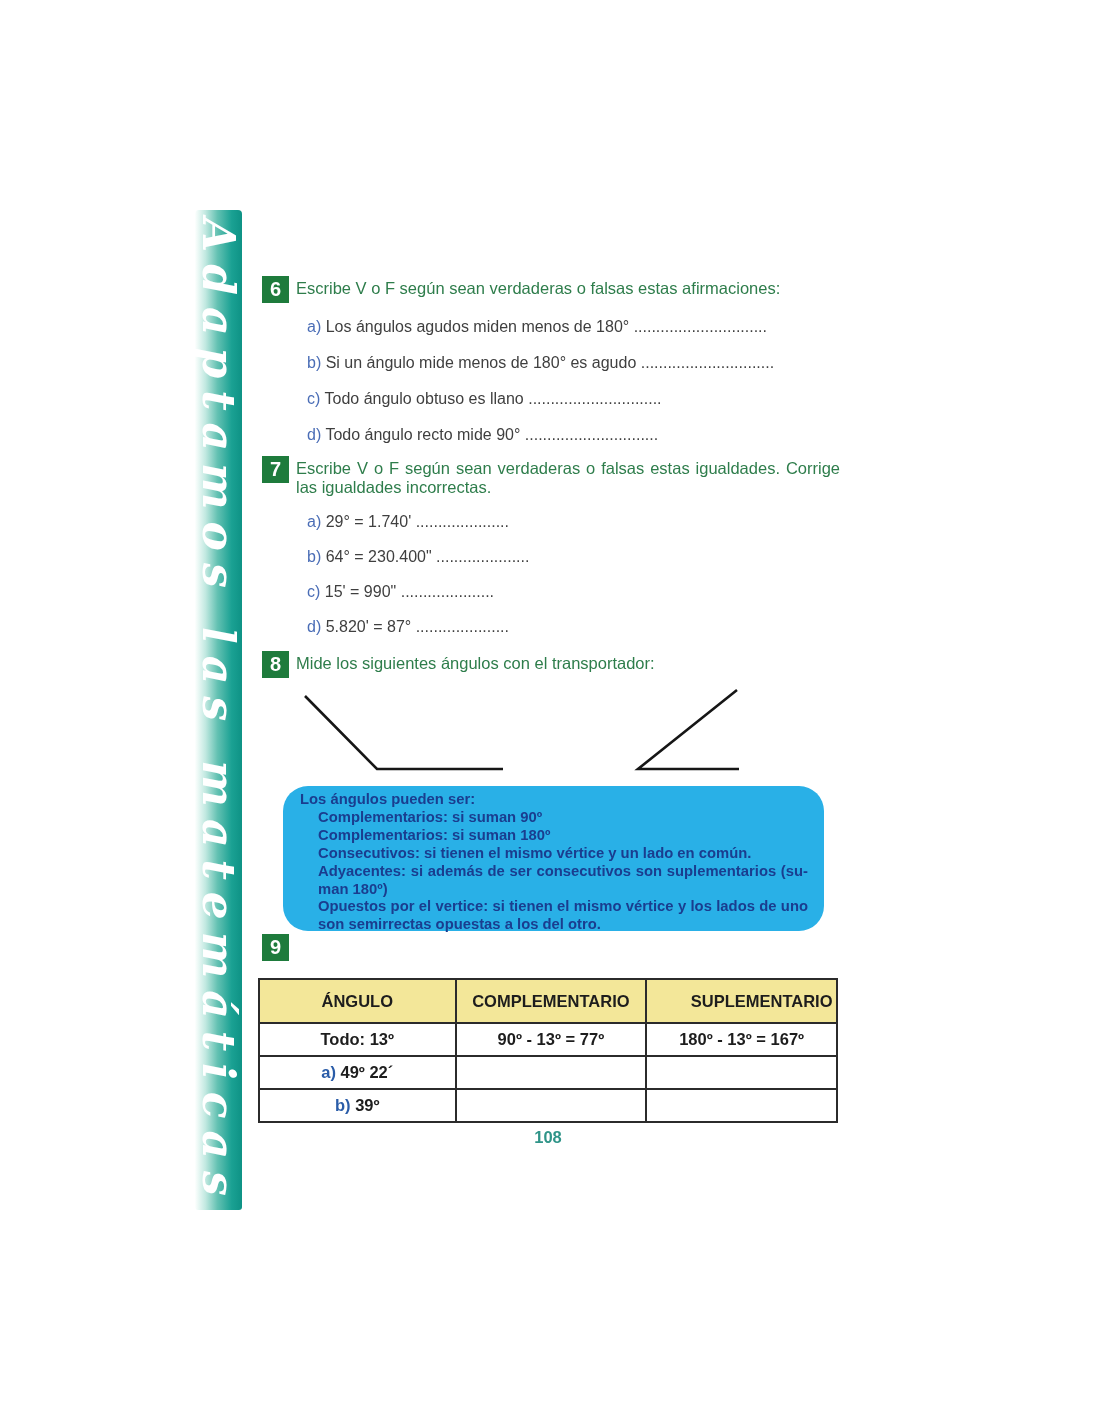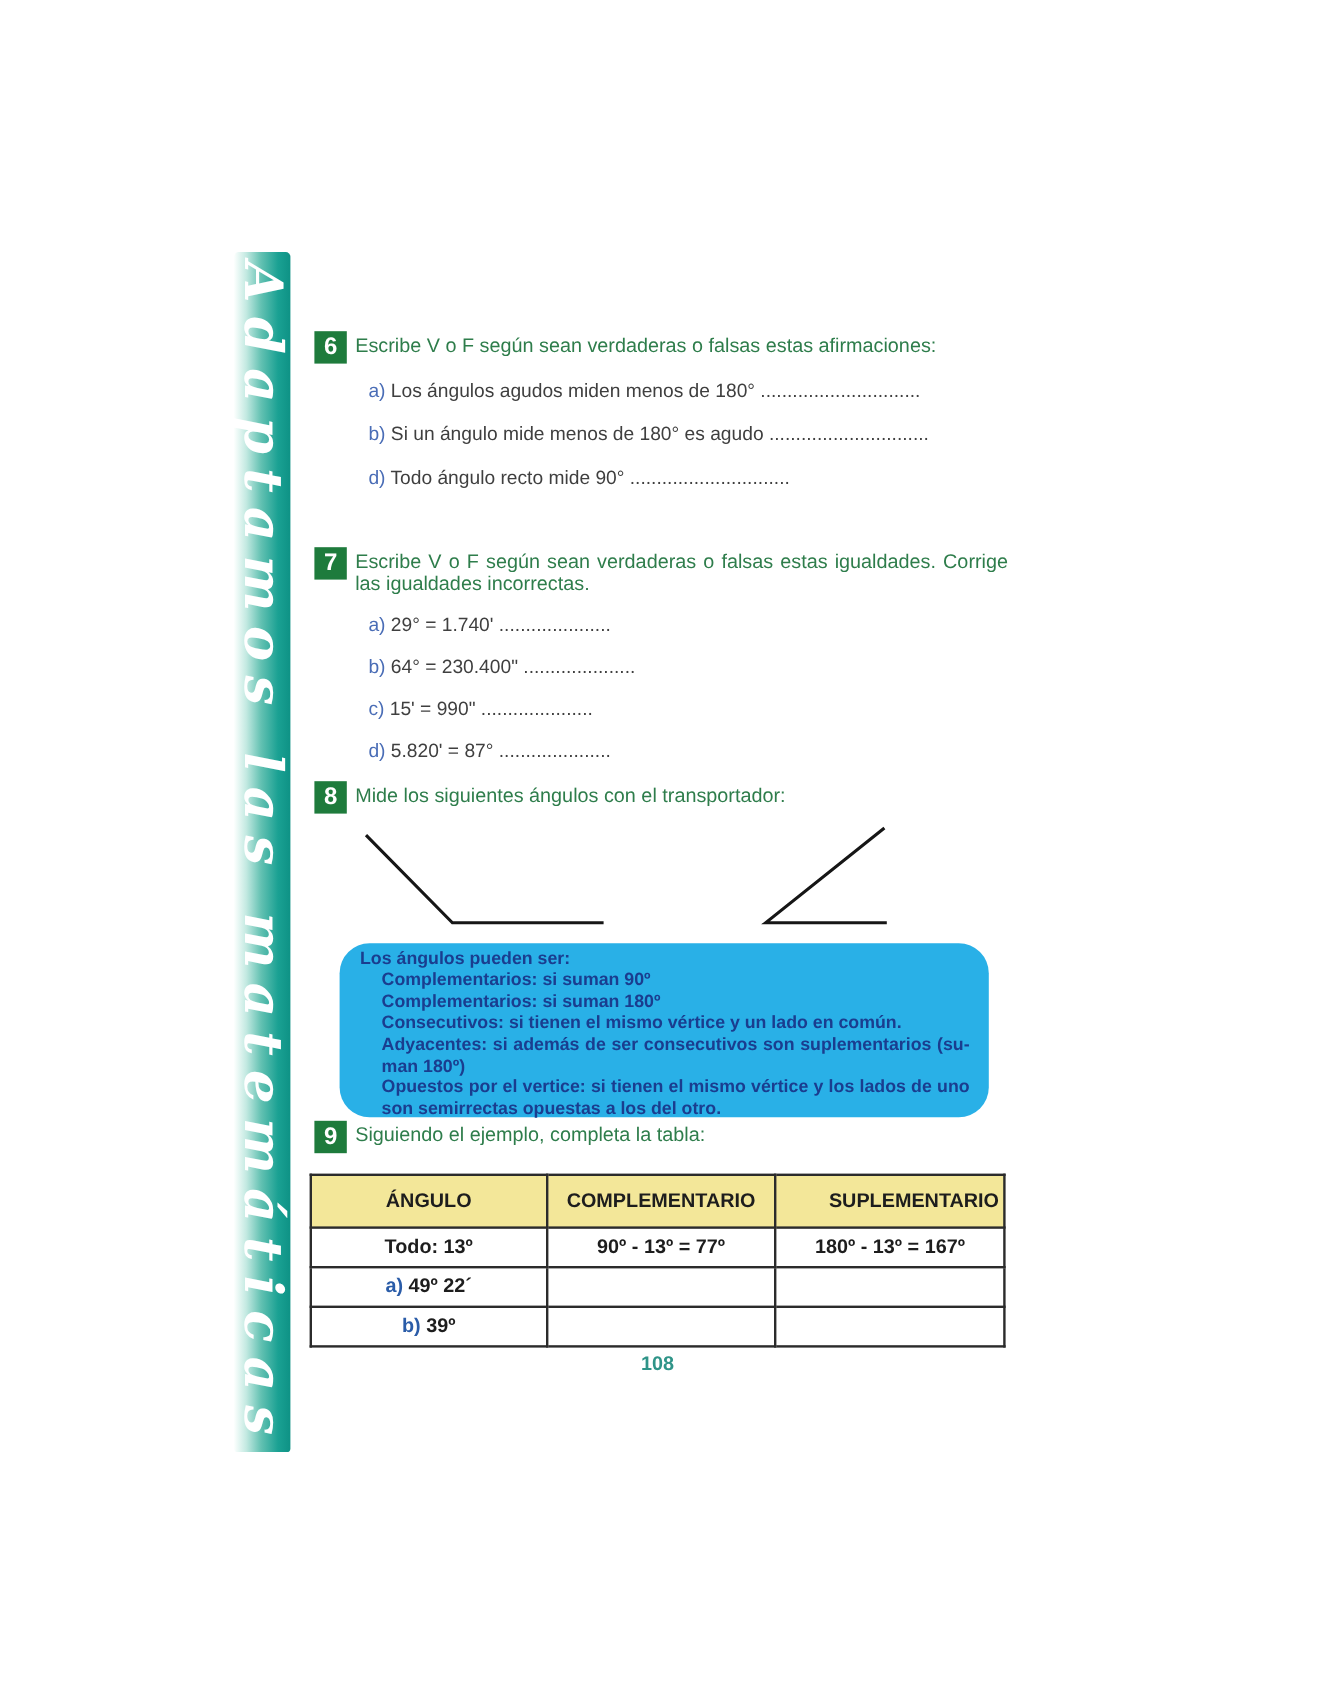--- a/index.html
+++ b/index.html
@@ -107,20 +107,24 @@
   <div class="items" style="top:317px;">
     <div class="item">
       <span class="lbl">a)</span>
       <span>Los ángulos agudos miden menos de 180° ..............................</span>
     </div>
     <div class="item">
       <span class="lbl">b)</span>
       <span>Si un ángulo mide menos de 180° es agudo ..............................</span>
     </div>
     <div class="item">
+      <span class="lbl">c)</span>
+      <span>Todo ángulo obtuso es llano ..............................</span>
+    </div>
+    <div class="item">
       <span class="lbl">d)</span>
       <span>Todo ángulo recto mide 90° ..............................</span>
     </div>
   </div>
 
   <div class="ex-header" style="top:456px;width:578px;">
     <span class="badge">7</span>
     <span class="ex-title justified">Escribe V o F según sean verdaderas o falsas estas igualdades. Corrige las igualdades incorrectas.</span>
   </div>
   <div class="items tight" style="top:512px;">
@@ -157,21 +161,20 @@
     <div class="info-line ind">Complementarios: si suman 180º</div>
     <div class="info-line ind">Consecutivos: si tienen el mismo vértice y un lado en común.</div>
     <div class="info-line ind j">Adyacentes: si además de ser consecutivos son suplementarios (su-</div>
     <div class="info-line ind">man 180º)</div>
     <div class="info-line ind j">Opuestos por el vertice: si tienen el mismo vértice y los lados de uno</div>
     <div class="info-line ind">son semirrectas opuestas a los del otro.</div>
   </div>
 
   <div class="ex-header" style="top:934px;width:578px;">
     <span class="badge">9</span>
-    <span class="ex-title">Siguiendo el ejemplo, completa la tabla:</span>
   </div>
 
   <table class="tbl">
     <thead>
       <tr>
         <th class="c1">ÁNGULO</th>
         <th class="c2">COMPLEMENTARIO</th>
         <th class="c3">SUPLEMENTARIO</th>
       </tr>
     </thead>

